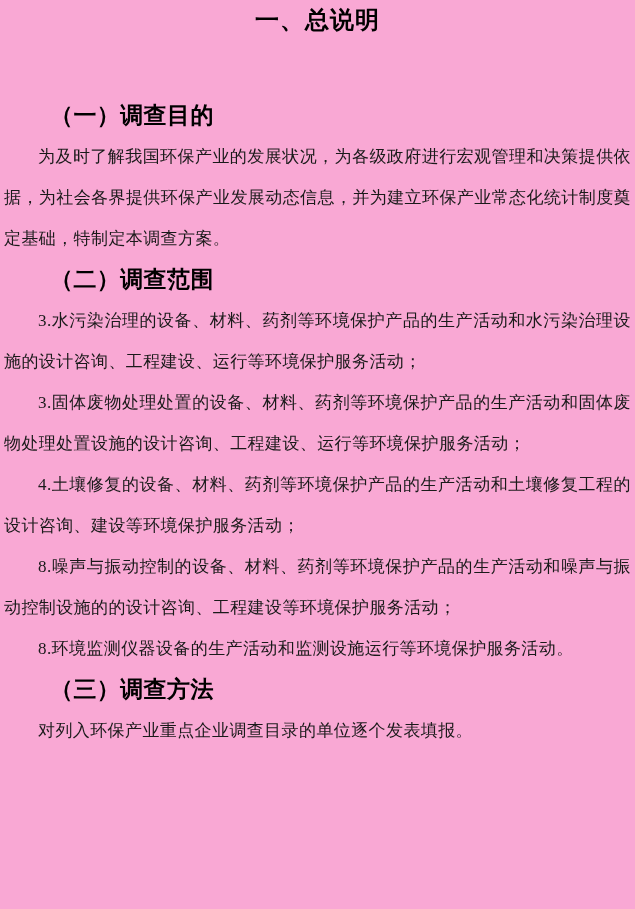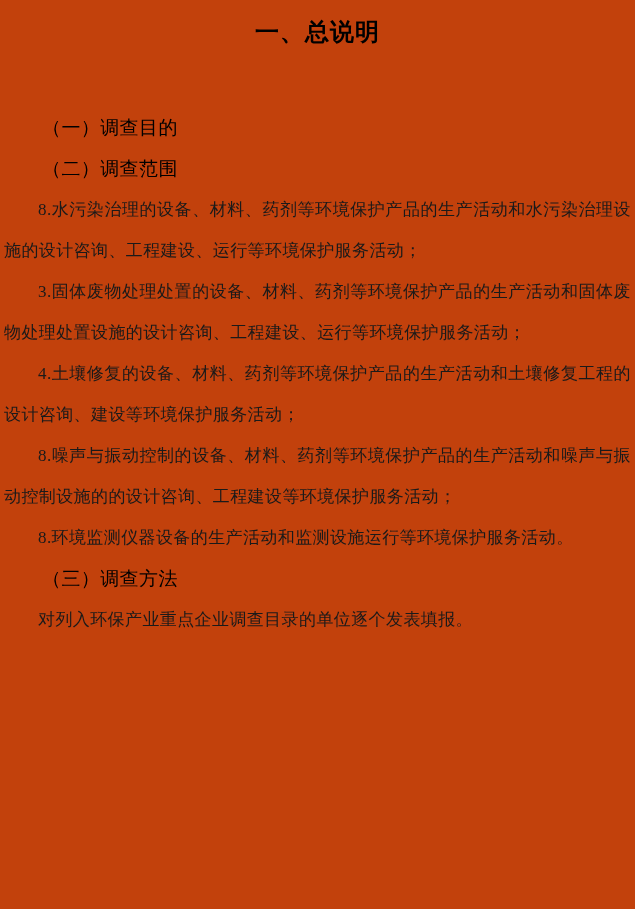--- a/index.html
+++ b/index.html
@@ -11,22 +11,22 @@
     width: 635px;
     height: 909px;
     overflow: hidden;
     color: #1a1a1a;
     font-family: "Liberation Serif", "DejaVu Serif", serif;
   }
   .doc {
     width: 635px;
     height: 909px;
     box-sizing: border-box;
-    padding: 16px 4px 0 4px;
-    background: #c2410c;
+    padding: 4px 4px 0 4px;
+    background: #f9a8d4;
   }
   .title {
     margin: 0;
     padding-top: 1px;
     font-size: 24px;
     line-height: 30px;
     font-weight: bold;
     text-align: center;
     color: #000000;
     letter-spacing: 1px;
@@ -34,43 +34,44 @@
   .content {
     margin-top: 60px;
     font-size: 17px;
     line-height: 41px;
     letter-spacing: 0.4px;
     text-align: justify;
     text-align-last: left;
   }
   .content h2 {
     margin: 0;
-    font-size: 19px;
+    font-size: 23px;
     line-height: 41px;
-    font-weight: normal;
+    font-weight: bold;
     text-indent: 2em;
     color: #000000;
   }
   .content p {
     margin: 0;
     text-indent: 2em;
   }
 </style>
 </head>
 <body>
 
 <div class="doc">
   <h1 class="title">一、总说明</h1>
 
   <div class="content">
 
     <h2>（一）调查目的</h2>
+    <p>为及时了解我国环保产业的发展状况，为各级政府进行宏观管理和决策提供依据，为社会各界提供环保产业发展动态信息，并为建立环保产业常态化统计制度奠定基础，特制定本调查方案。</p>
 
     <h2>（二）调查范围</h2>
-    <p>8.水污染治理的设备、材料、药剂等环境保护产品的生产活动和水污染治理设施的设计咨询、工程建设、运行等环境保护服务活动；</p>
+    <p>3.水污染治理的设备、材料、药剂等环境保护产品的生产活动和水污染治理设施的设计咨询、工程建设、运行等环境保护服务活动；</p>
     <p>3.固体废物处理处置的设备、材料、药剂等环境保护产品的生产活动和固体废物处理处置设施的设计咨询、工程建设、运行等环境保护服务活动；</p>
     <p>4.土壤修复的设备、材料、药剂等环境保护产品的生产活动和土壤修复工程的设计咨询、建设等环境保护服务活动；</p>
     <p>8.噪声与振动控制的设备、材料、药剂等环境保护产品的生产活动和噪声与振动控制设施的的设计咨询、工程建设等环境保护服务活动；</p>
     <p>8.环境监测仪器设备的生产活动和监测设施运行等环境保护服务活动。</p>
 
     <h2>（三）调查方法</h2>
     <p>对列入环保产业重点企业调查目录的单位逐个发表填报。</p>
 
   </div>
 </div>

